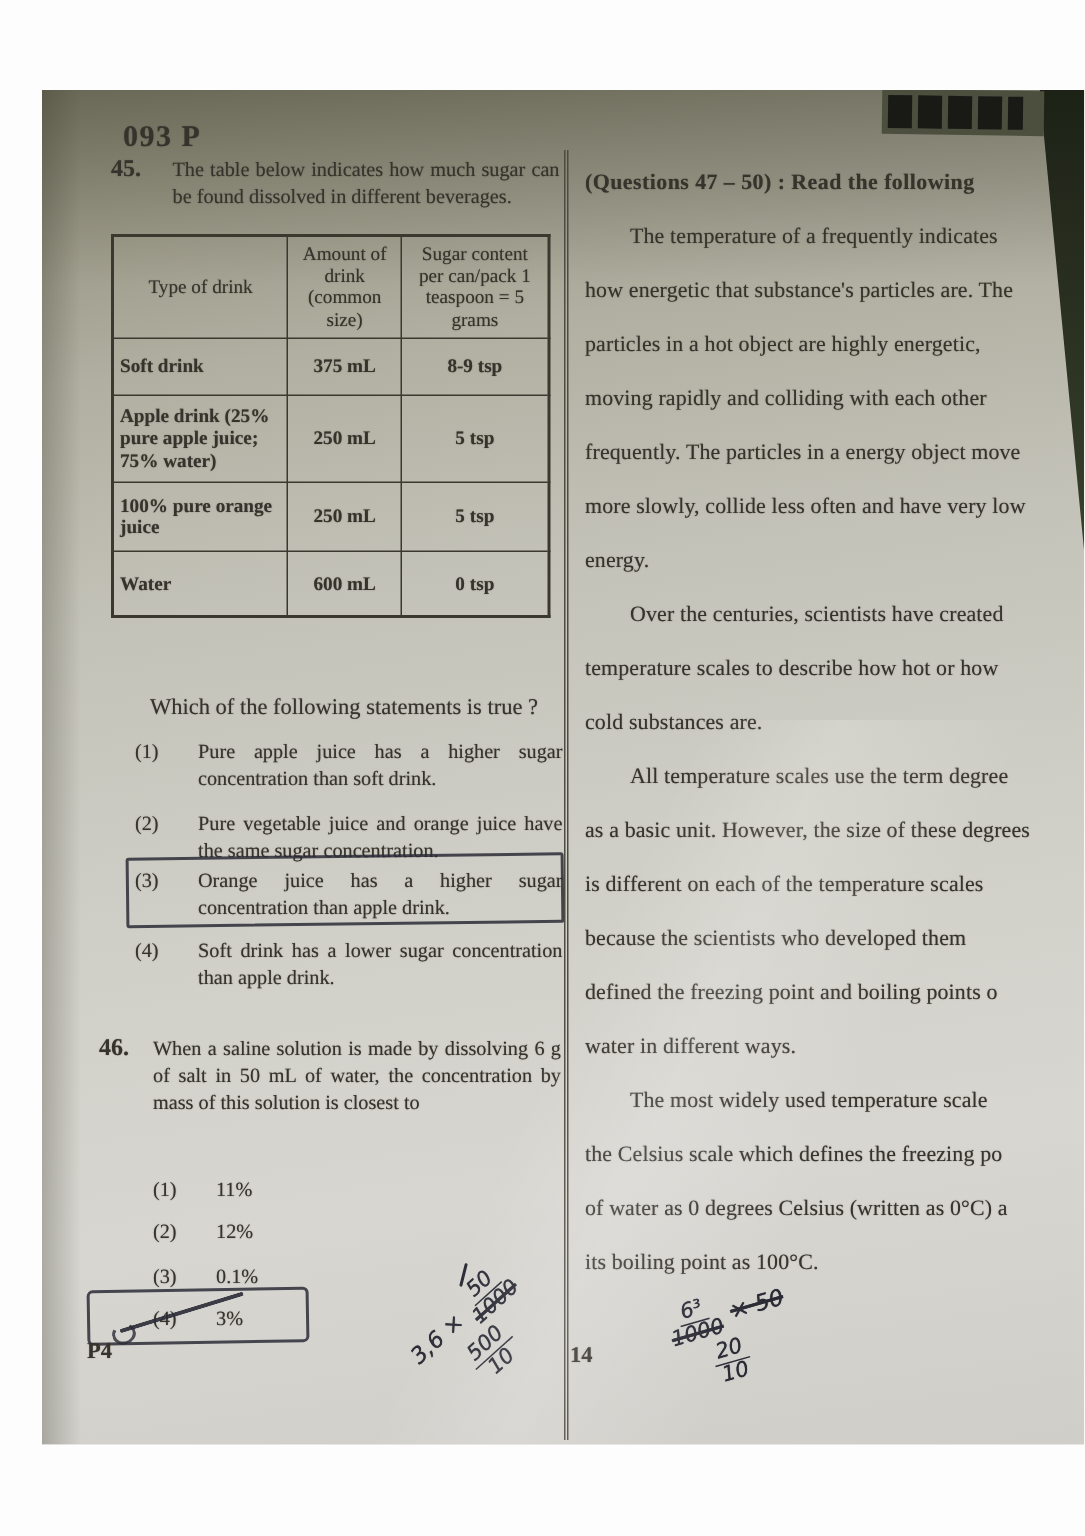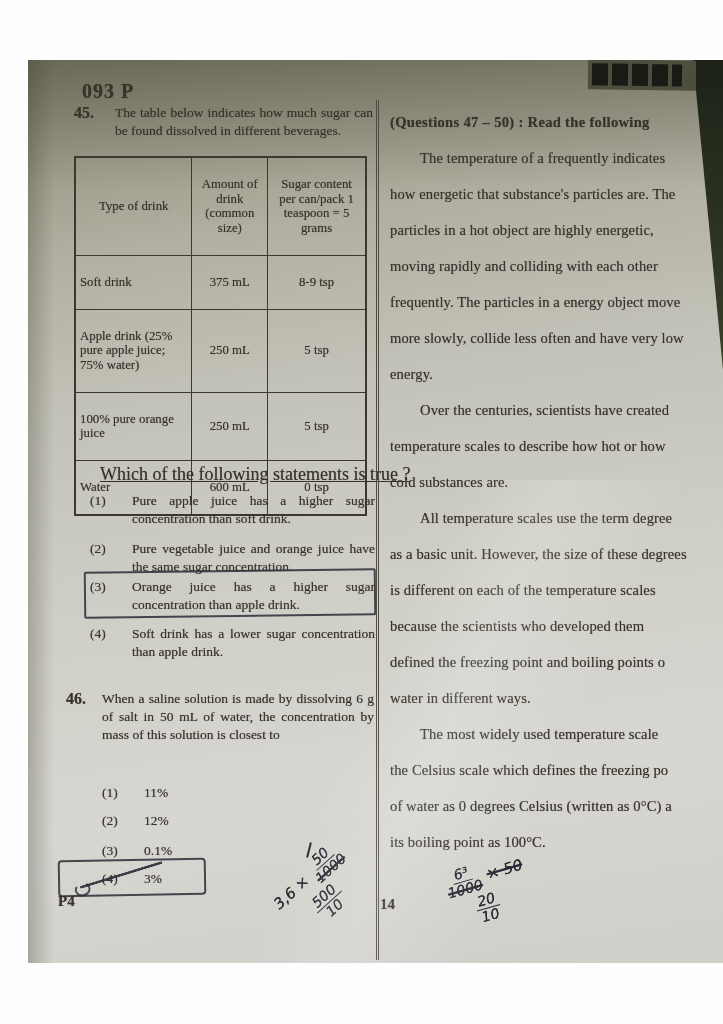--- a/index.html
+++ b/index.html
@@ -45,31 +45,31 @@
 
   
   .qnum { position:absolute; font-size:16px; font-weight:bold; }
   .qstem { position:absolute; font-size:13.5px; text-align:justify; line-height:1.33; }
 
   table.sugar {
     position:absolute; left:46px; top:96px; width:293px;
     border-collapse:collapse; font-size:12.8px; line-height:1.15;
     border:2px solid #3b3830;
   }
-  table.sugar th, table.sugar td { border:1.3px solid #3b3830; padding:19px 4px; vertical-align:middle; }
+  table.sugar th, table.sugar td { border:1.3px solid #3b3830; padding:4px 4px; vertical-align:middle; }
   table.sugar th { font-weight:normal; text-align:center; height:66px; }
-  table.sugar td { text-align:center; }
+  table.sugar td { text-align:center;font-weight:bold; }
   table.sugar td:first-child { text-align:left; }
   table.sugar tr.r1 td { height:38px; }
   table.sugar tr.r2 td { height:58px; }
   table.sugar tr.r3 td { height:46px; }
   table.sugar tr.r4 td { height:52px; }
   table.sugar tr.r5 td { height:44px; }
 
-  .which { position:absolute; left:72px; top:404px; font-size:18px;text-decoration:underline; }
+  .which { position:absolute; left:72px; top:404px; font-size:15px; }
   .opt { position:absolute; display:flex; font-size:13.5px; line-height:1.3; width:285px; }
   .opt .onum { width:42px; flex:none; }
   .opt .otext { text-align:justify; }
 
   
   .penbox { position:absolute; border:2px solid rgba(43,43,55,0.85); border-radius:2px; background:transparent; }
   .penbox.b45 { left:56px; top:510px; width:292px; height:47px; transform:rotate(-0.7deg); }
   .penbox.b46 { left:30px; top:799px; width:148px; height:37px; transform:rotate(-1deg); border-radius:4px; }
   .pencheck { position:absolute; left:52px; top:826px; width:86px; height:0;
     border-top:3px solid rgba(43,43,55,0.9); transform:rotate(-17deg); transform-origin:left center; border-radius:2px; }

